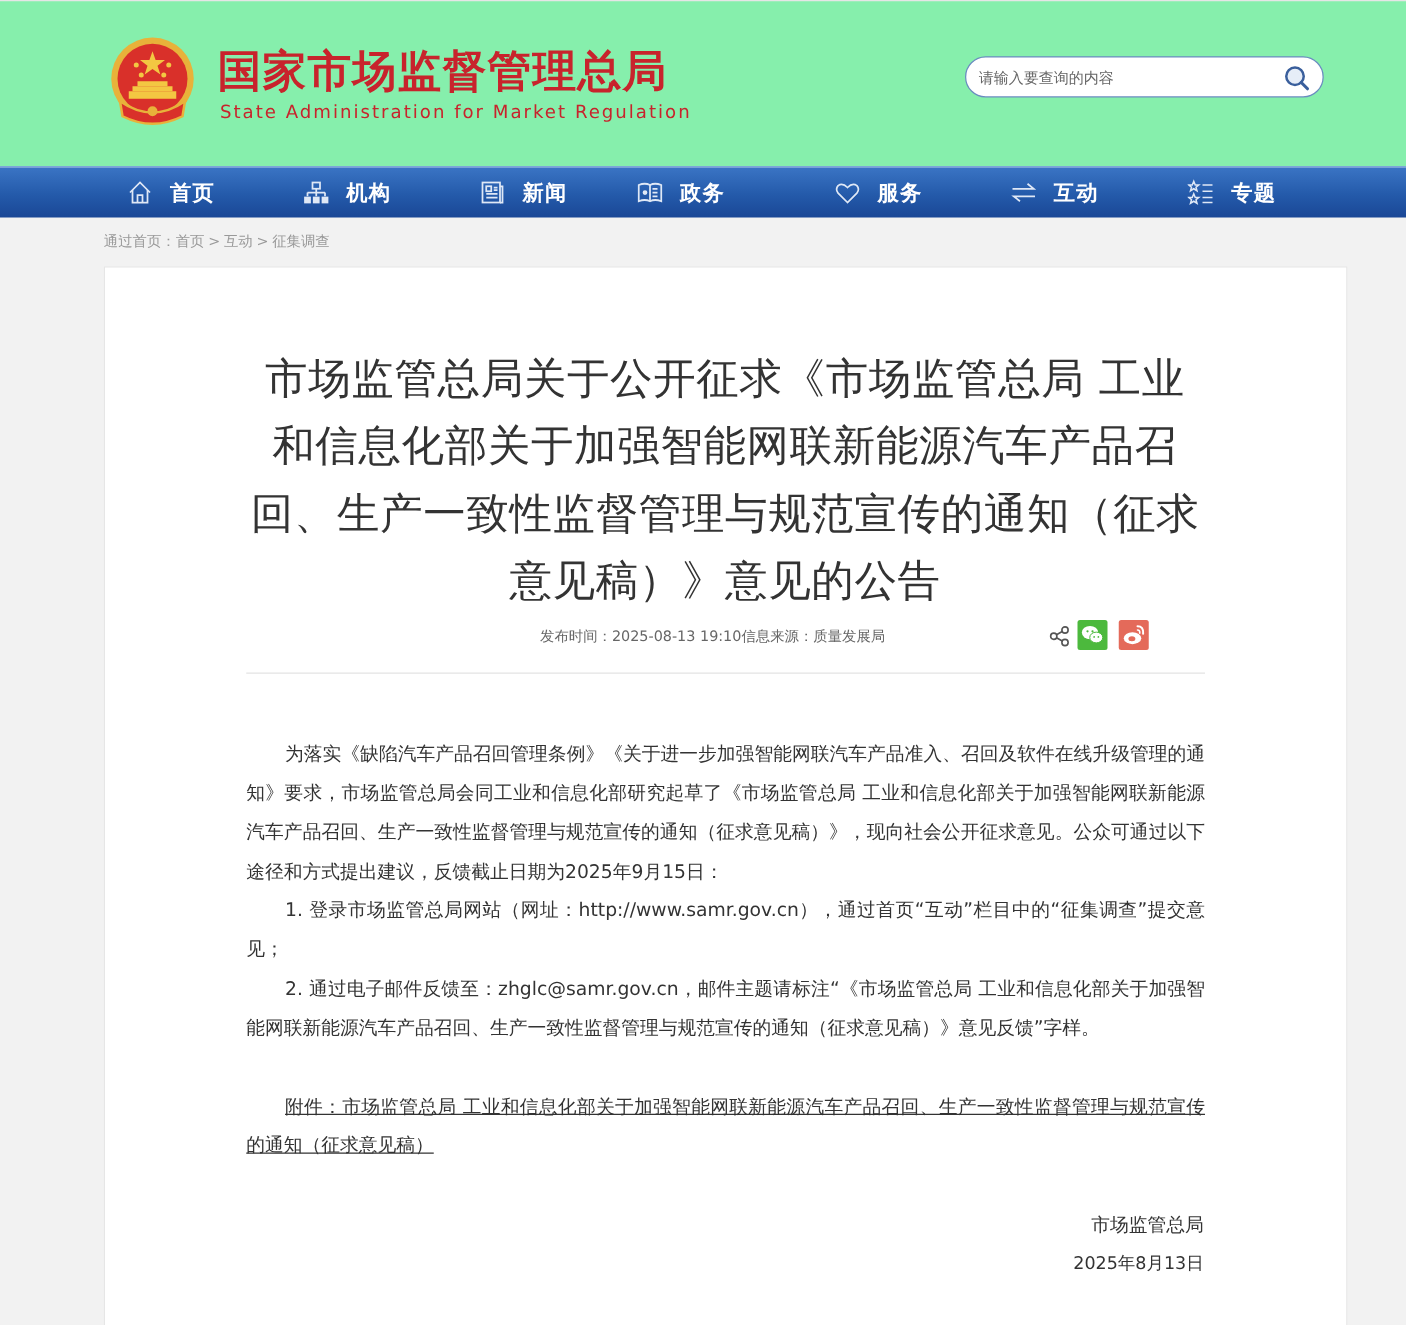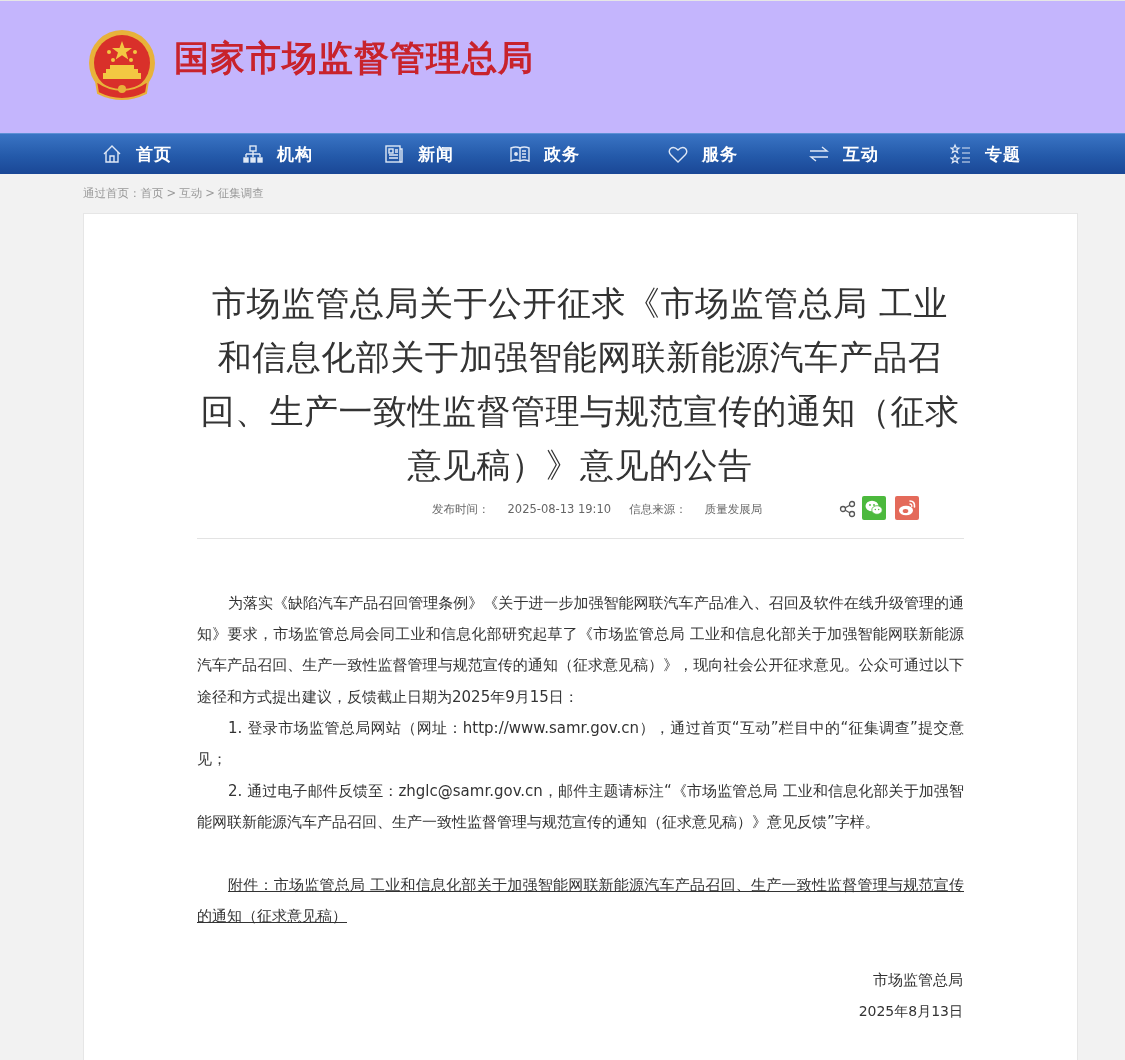--- a/index.html
+++ b/index.html
@@ -1,20 +1,20 @@
 <!DOCTYPE html>
 <html><head>
 <meta charset="utf-8">
 <style>
   * { box-sizing: border-box; margin: 0; padding: 0; }
   html, body { width: 1125px; height: 1060px; overflow: hidden; }
   body { background: #f2f2f2; font-family: "DejaVu Sans", "Liberation Sans", sans-serif; color: #333; position: relative; }
 
   
-  .header { position: absolute; left: 0; top: 0; width: 1125px; height: 133px; background: #c4b5fd; border-top: 1px solid #e6e6e6; }
+  .header { position: absolute; left: 0; top: 0; width: 1125px; height: 133px; background: #86efac; border-top: 1px solid #e6e6e6; }
   .emblem { position: absolute; left: 86px; top: 28px; width: 72px; height: 76px; }
   .site-title-cn { position: absolute; left: 174px; top: 36px; font-size: 35px; font-weight: bold; color: #c8232c; letter-spacing: 1px; line-height: 42px; white-space: nowrap; }
   .site-title-en { position: absolute; left: 176px; top: 80px; font-size: 14.5px; color: #c8232c; letter-spacing: 1.6px; line-height: 18px; white-space: nowrap; font-family: "DejaVu Sans", sans-serif; }
 
   .search { position: absolute; left: 772px; top: 44px; width: 287px; height: 33px; border: 1px solid #6b8cc0; border-radius: 17px; background: #fff; }
   .search-input { position: absolute; left: 10px; top: 6px; width: 230px; height: 20px; border: none; outline: none; font-size: 12px; color: #555; background: transparent; font-family: "DejaVu Sans", sans-serif; }
   .search-input::placeholder { color: #666; }
   .search-btn { position: absolute; right: 10px; top: 5px; width: 22px; height: 22px; cursor: pointer; }
 
   
@@ -27,21 +27,21 @@
   .breadcrumb { position: absolute; left: 83px; top: 186px; font-size: 11.5px; color: #999; white-space: nowrap; }
   .breadcrumb a { color: #999; text-decoration: none; cursor: pointer; }
   .breadcrumb .sep { color: #999; margin: 0 3px; }
 
   
   .card { position: absolute; left: 83px; top: 213px; width: 995px; height: 860px; background: #ffffff; border: 1px solid #e6e6e6; }
 
   .title { position: absolute; left: 196px; top: 276px; width: 768px; text-align: center; font-size: 34px; line-height: 54px; color: #333; font-weight: normal; letter-spacing: 0.5px; }
 
   .meta { position: absolute; left: 432px; top: 502px; font-size: 11.5px; color: #666; white-space: nowrap; }
-  .meta span + span { margin-left: 18px; }
+  .meta span + span { }
 
   .share-icon { position: absolute; left: 839px; top: 500px; width: 18px; height: 18px; cursor: pointer; }
   .wechat-btn { position: absolute; left: 862px; top: 496px; width: 24px; height: 24px; background: #4cb93d; border-radius: 2px; cursor: pointer; }
   .weibo-btn { position: absolute; left: 895px; top: 496px; width: 24px; height: 24px; background: #e46a5a; border-radius: 2px; cursor: pointer; }
   .wechat-btn svg, .weibo-btn svg { width: 24px; height: 24px; display: block; }
 
   .divider { position: absolute; left: 197px; top: 538px; width: 767px; height: 1px; background: #e3e3e3; }
 
   .body-text { position: absolute; left: 197px; width: 767px; font-size: 15px; line-height: 31.2px; color: #333; text-align: justify; }
   .p1 { top: 588px; text-indent: 31px; }
@@ -64,21 +64,29 @@
     <circle cx="49" cy="23" r="2" fill="#f3c742"></circle>
     <circle cx="27" cy="31" r="2" fill="#f3c742"></circle>
     <circle cx="45" cy="31" r="2" fill="#f3c742"></circle>
     <rect x="20" y="40" width="32" height="4" fill="#f3c742"></rect>
     <rect x="24" y="36" width="24" height="4" fill="#f3c742"></rect>
     <rect x="17" y="44" width="38" height="6" fill="#f3c742"></rect>
     <path d="M10 52 Q36 70 62 52 L60 64 Q36 76 12 64 Z" fill="#d9302a" stroke="#e8b23a" stroke-width="2"></path>
     <circle cx="36" cy="60" r="4" fill="#e8b23a"></circle>
   </svg>
   <div class="site-title-cn">国家市场监督管理总局</div>
+  <div class="site-title-en">State Administration for Market Regulation</div>
 
+  <div class="search">
+    <input class="search-input" type="text" placeholder="请输入要查询的内容" style="">
+    <svg class="search-btn" viewBox="0 0 22 22">
+      <circle cx="10" cy="10" r="7" fill="#e6edf7" stroke="#3a5f9c" stroke-width="2"></circle>
+      <line x1="15" y1="15" x2="20" y2="20" stroke="#3a5f9c" stroke-width="2.5" stroke-linecap="round"></line>
+    </svg>
+  </div>
 </div>
 
 <div class="nav">
   <div class="nav-item" style="left:101px">
     <svg viewBox="0 0 22 22" fill="none" stroke="#dfe8f6" stroke-width="1.4">
       <path d="M3 11 L11 3 L19 11"></path>
         <path d="M5 9 V19 H17 V9"></path>
         <path d="M9 19 V13 H13 V19"></path>
     </svg>
     <span class="nav-label">首页</span>

